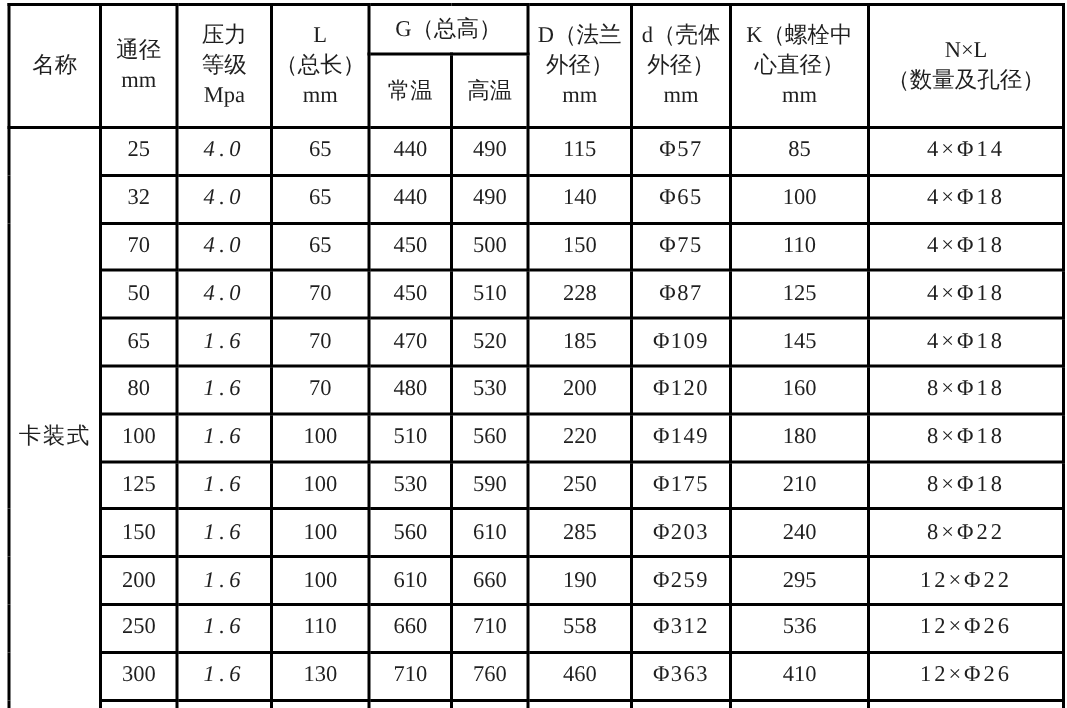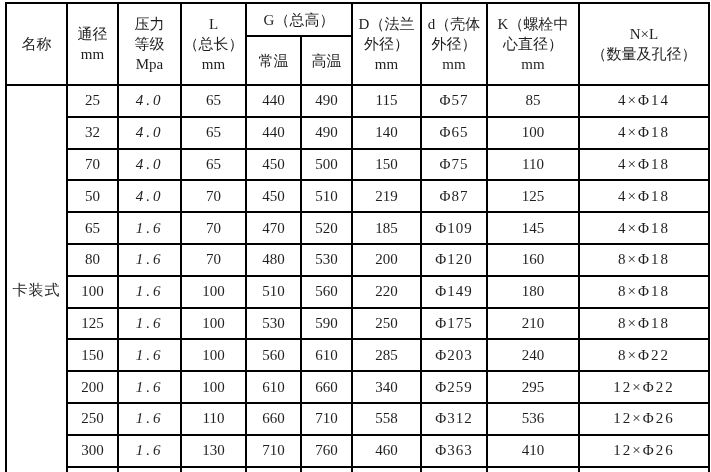--- a/index.html
+++ b/index.html
@@ -127,21 +127,21 @@
           <td class="phi">Φ75</td>
           <td>110</td>
           <td class="nl">4×Φ18</td>
         </tr>
         <tr class="data-row">
           <td>50</td>
           <td class="spaced">4.0</td>
           <td>70</td>
           <td>450</td>
           <td>510</td>
-          <td>219</td>
+          <td>228</td>
           <td class="phi">Φ87</td>
           <td>125</td>
           <td class="nl">4×Φ18</td>
         </tr>
         <tr class="data-row">
           <td>65</td>
           <td class="spaced">1.6</td>
           <td>70</td>
           <td>470</td>
           <td>520</td>
@@ -193,21 +193,21 @@
           <td class="phi">Φ203</td>
           <td>240</td>
           <td class="nl">8×Φ22</td>
         </tr>
         <tr class="data-row">
           <td>200</td>
           <td class="spaced">1.6</td>
           <td>100</td>
           <td>610</td>
           <td>660</td>
-          <td>340</td>
+          <td>190</td>
           <td class="phi">Φ259</td>
           <td>295</td>
           <td class="nl">12×Φ22</td>
         </tr>
         <tr class="data-row">
           <td>250</td>
           <td class="spaced">1.6</td>
           <td>110</td>
           <td>660</td>
           <td>710</td>

